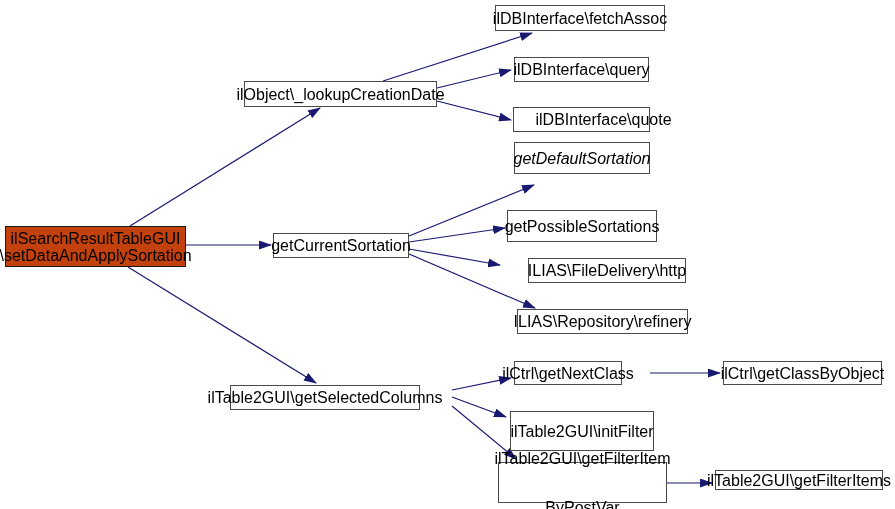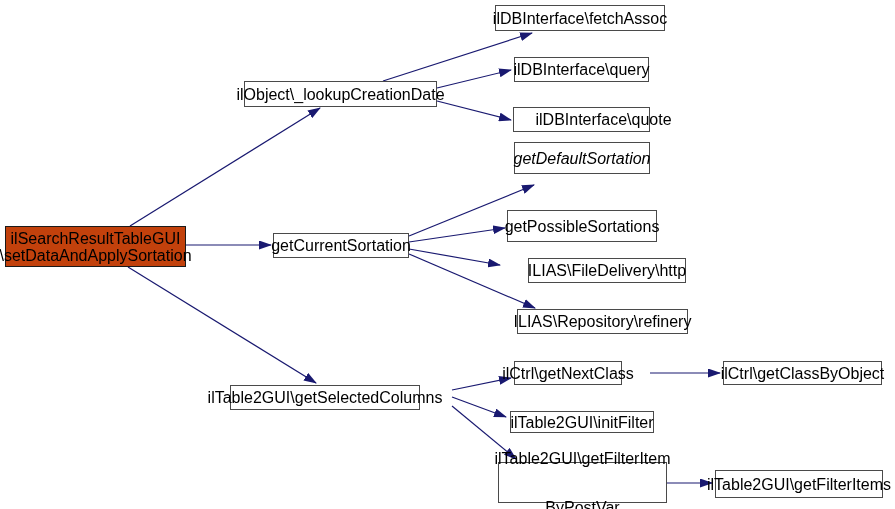--- a/index.html
+++ b/index.html
@@ -99,27 +99,27 @@
       </div>
       <div class="node" style="left: 528px; top: 258px; width: 158px; height: 25px; justify-content: center;">
         <span>ILIAS\FileDelivery\http</span>
       </div>
       <div class="node" style="left: 497px; top: 309px; width: 171px; height: 25px; margin-left: 20px;">
         <span>ILIAS\Repository\refinery</span>
       </div>
       <div class="node" style="left: 514px; top: 361px; width: 108px; height: 24px;">
         <span>ilCtrl\getNextClass</span>
       </div>
-      <div class="node" style="left: 510px; top: 411px; width: 144px; height: 22px;">
+      <div class="node" style="left: 510px; top: 411px; width: 144px; height: 40px;">
         <span>ilTable2GUI\initFilter</span>
       </div>
       <div class="node" style="left: 498px; top: 462px; width: 169px; height: 41px; gap: 32px;">
         <span>ilTable2GUI\getFilterItem</span>
         <span>ByPostVar</span>
       </div>
       <div class="node" style="left: 723px; top: 361px; width: 159px; height: 24px;">
         <span>ilCtrl\getClassByObject</span>
       </div>
-      <div class="node" style="left: 715px; top: 470px; width: 168px; height: 28px;">
+      <div class="node" style="left: 715px; top: 470px; width: 168px; height: 20px;">
         <span>ilTable2GUI\getFilterItems</span>
       </div>
     </div>
 </div>
 
 </body></html>

